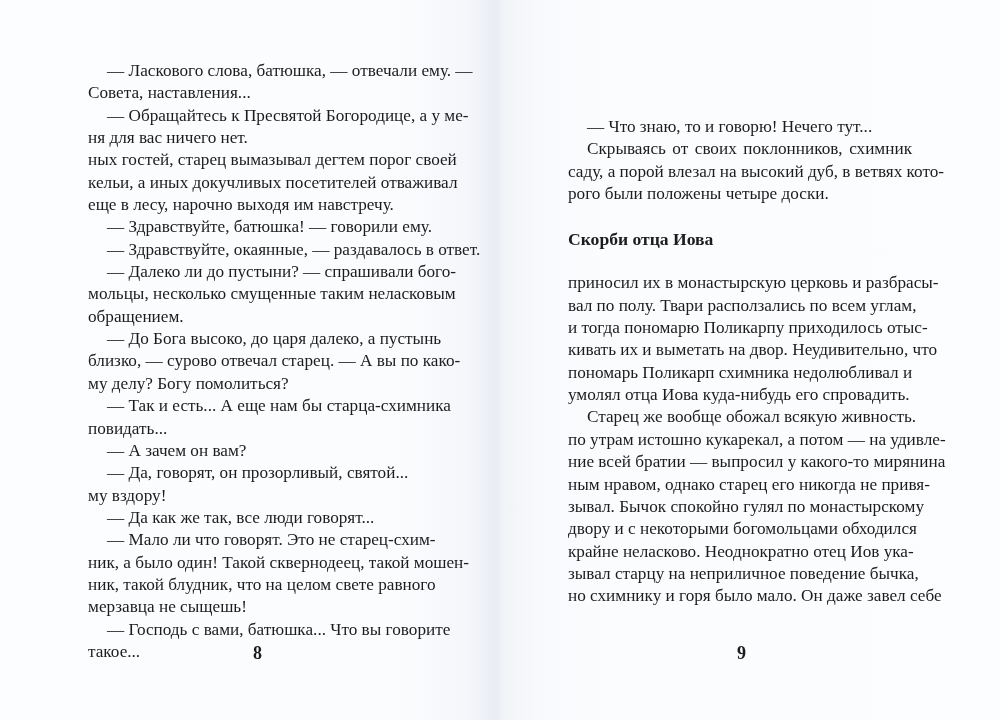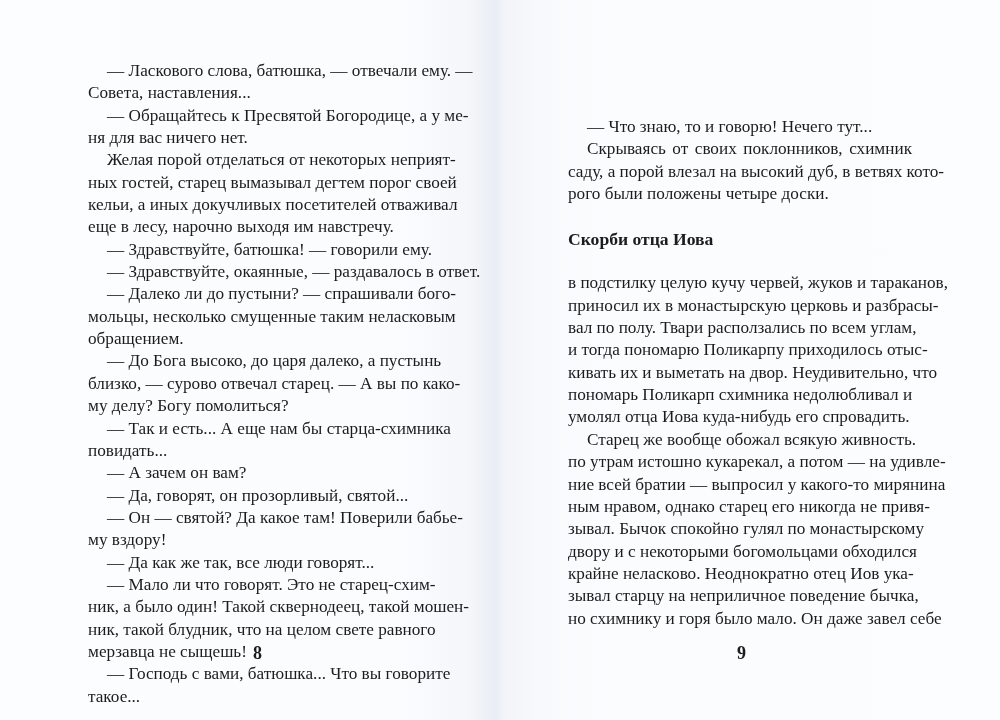--- a/index.html
+++ b/index.html
@@ -65,37 +65,35 @@
 <body>
 
 <div class="spread">
 
   <div class="page page-left">
     <div class="text-block" id="left-text">
         <span class="line indent">— Ласкового слова, батюшка, — отвечали ему. —</span>
         <span class="line last">Совета, наставления...</span>
         <span class="line indent">— Обращайтесь к Пресвятой Богородице, а у ме-</span>
         <span class="line last">ня для вас ничего нет.</span>
-        <span class="line indent">Желая порой отделаться от некоторых неприят-</span>
         <span class="line">ных гостей, старец вымазывал дегтем порог своей</span>
         <span class="line">кельи, а иных докучливых посетителей отваживал</span>
         <span class="line last">еще в лесу, нарочно выходя им навстречу.</span>
         <span class="line indent last">— Здравствуйте, батюшка! — говорили ему.</span>
         <span class="line indent">— Здравствуйте, окаянные, — раздавалось в ответ.</span>
         <span class="line indent">— Далеко ли до пустыни? — спрашивали бого-</span>
         <span class="line">мольцы, несколько смущенные таким неласковым</span>
         <span class="line last">обращением.</span>
         <span class="line indent">— До Бога высоко, до царя далеко, а пустынь</span>
         <span class="line">близко, — сурово отвечал старец. — А вы по како-</span>
         <span class="line last">му делу? Богу помолиться?</span>
         <span class="line indent">— Так и есть... А еще нам бы старца-схимника</span>
         <span class="line last">повидать...</span>
         <span class="line indent last">— А зачем он вам?</span>
         <span class="line indent last">— Да, говорят, он прозорливый, святой...</span>
-        <span class="line indent">— Он — святой? Да какое там! Поверили бабье-</span>
         <span class="line last">му вздору!</span>
         <span class="line indent last">— Да как же так, все люди говорят...</span>
         <span class="line indent">— Мало ли что говорят. Это не старец-схим-</span>
         <span class="line">ник, а было один! Такой сквернодеец, такой мошен-</span>
         <span class="line">ник, такой блудник, что на целом свете равного</span>
         <span class="line last">мерзавца не сыщешь!</span>
         <span class="line indent">— Господь с вами, батюшка... Что вы говорите</span>
         <span class="line last">такое...</span>
       </div>
     <div class="folio">8</div>
@@ -104,21 +102,20 @@
   <div class="page page-right">
     <div class="text-block">
       <div id="right-text-before">
           <span class="line indent last">— Что знаю, то и говорю! Нечего тут...</span>
           <span class="line indent">Скрываясь от своих поклонников, схимник</span>
           <span class="line">саду, а порой влезал на высокий дуб, в ветвях кото-</span>
           <span class="line last">рого были положены четыре доски.</span>
         </div>
       <div class="heading">Скорби отца Иова</div>
       <div id="right-text-after">
-          <span class="line">в подстилку целую кучу червей, жуков и тараканов,</span>
           <span class="line">приносил их в монастырскую церковь и разбрасы-</span>
           <span class="line">вал по полу. Твари расползались по всем углам,</span>
           <span class="line">и тогда пономарю Поликарпу приходилось отыс-</span>
           <span class="line">кивать их и выметать на двор. Неудивительно, что</span>
           <span class="line">пономарь Поликарп схимника недолюбливал и</span>
           <span class="line last">умолял отца Иова куда-нибудь его спровадить.</span>
           <span class="line indent">Старец же вообще обожал всякую живность.</span>
           <span class="line">по утрам истошно кукарекал, а потом — на удивле-</span>
           <span class="line">ние всей братии — выпросил у какого-то мирянина</span>
           <span class="line">ным нравом, однако старец его никогда не привя-</span>

